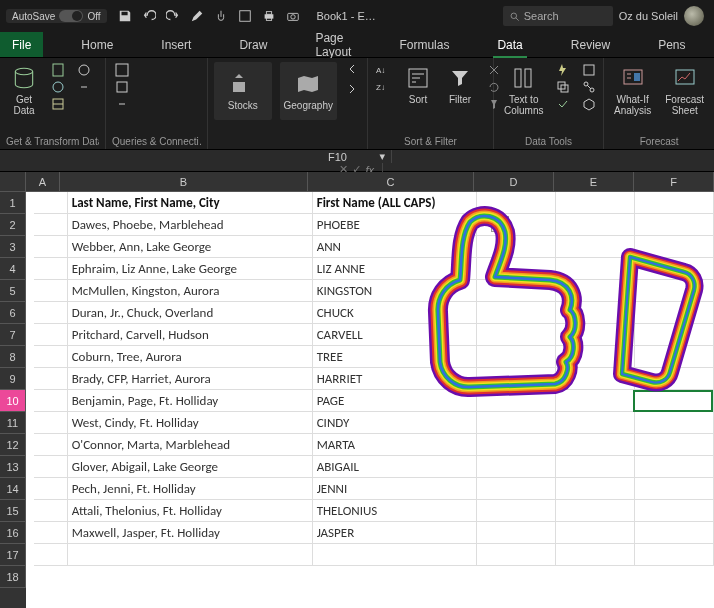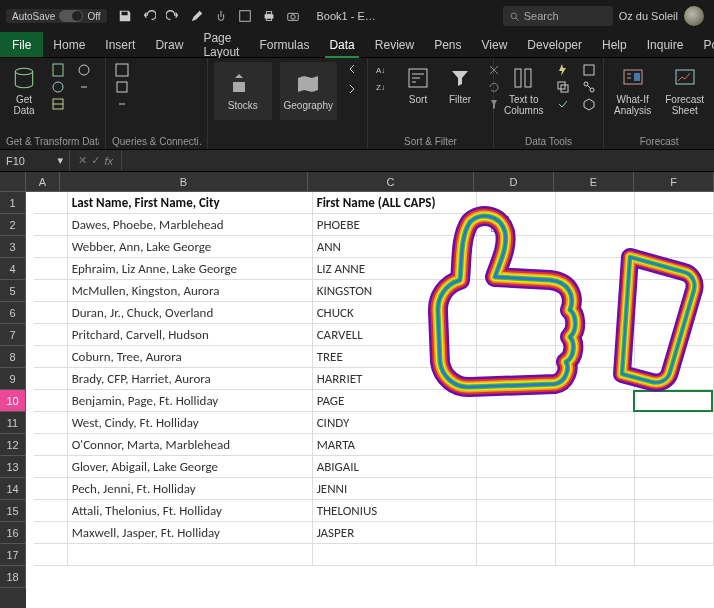--- a/index.html
+++ b/index.html
@@ -46,20 +46,21 @@
     padding: 0 6px; gap: 4px; width: 110px; color: #aaa;
   }
   .user { display: flex; align-items: center; gap: 6px; margin-left: auto; padding-right: 4px;}
   .avatar { width: 20px; height: 20px; border-radius: 50%; background: radial-gradient(circle at 40% 40%, #bba, #554); }
 
   
   .tabs {
     background: #1a1a1a; display: flex; align-items: flex-end;
     height: 26px; font-size: 12px; color: #ccc;
     border-bottom: 1px solid #000;
+    gap: 28px;
   }
   .tab { padding: 0 10px; height: 100%; display: flex; align-items: center; cursor: pointer; }
   .tab.file { background: #0f5c2f; color: #fff; padding: 0 12px; }
   .tab.active { color: #fff; position: relative; }
   .tab.active::after {
     content: ""; position: absolute; left: 6px; right: 6px; bottom: -1px;
     height: 2px; background: #2a8a4a;
   }
 
   
@@ -87,21 +88,21 @@
     display: flex; flex-direction: column; align-items: center;
     justify-content: center; gap: 4px; border-radius: 2px;
   }
   .dt-row { display:flex; gap:4px;}
   .dt-small { width:16px; height:16px; }
   .mini-ico { width:16px; height:16px; display:inline-flex; align-items:center; justify-content:center;}
 
   
   .fxbar {
     background: #2a2a2a; height: 22px; display: flex; align-items: center;
-    font-size: 11px; color: #ccc; border-bottom: 1px solid #000;
+    font-size: 11px; color: #ccc; border-bottom: 1px solid #000; flex-direction: column;
   }
   .namebox {
     width: 70px; height: 100%; background: #2a2a2a;
     display: flex; align-items: center; padding: 0 6px; border-right: 1px solid #444;
   }
   .fxbtns { display: flex; gap: 4px; padding: 0 8px; color: #888; align-items: center; height:100%; border-right:1px solid #444;}
   .fxinput { flex: 1; height: 100%; padding: 0 6px; }
 
   
   .sheet { flex: 1; position: relative; background: #fff; color: #000; overflow: hidden;}

